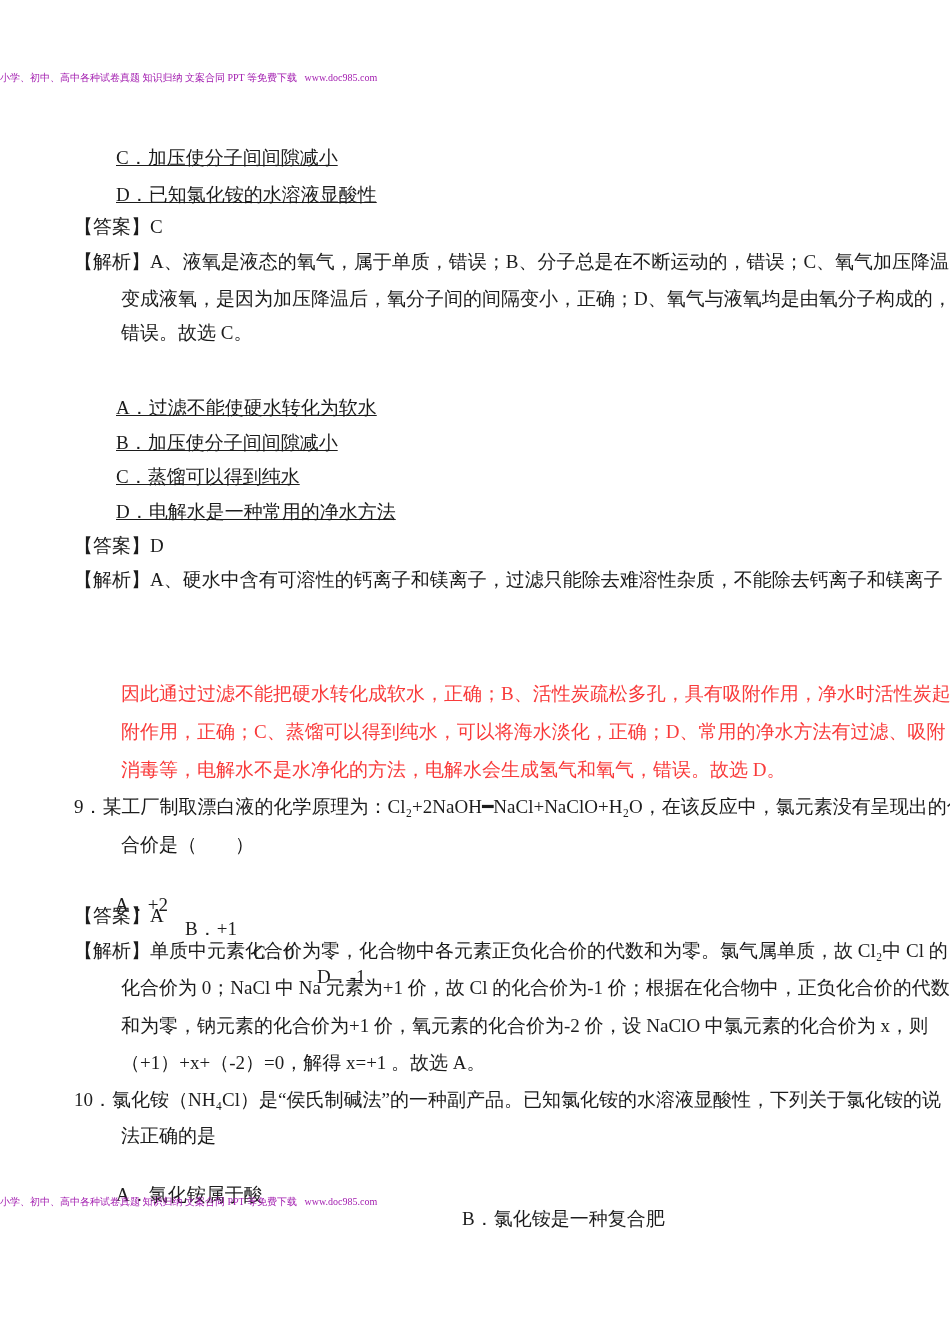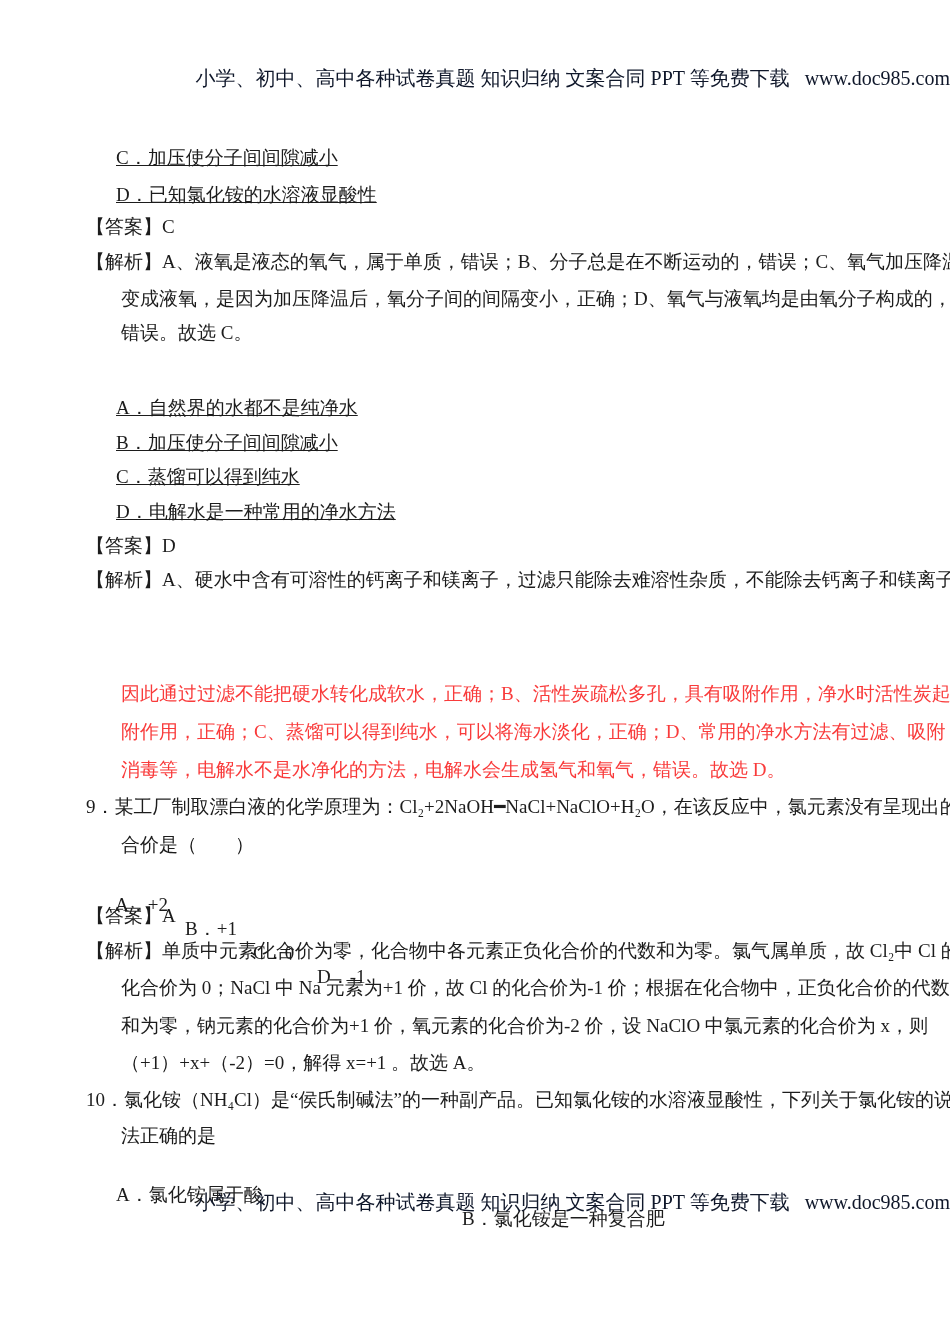--- a/index.html
+++ b/index.html
@@ -18,46 +18,46 @@
     overflow: hidden;
   }
   .line {
     position: absolute;
     white-space: pre;
     line-height: 24px;
   }
   .hdr {
     left: 0;
     width: 100%;
-    text-align: right;
-    font-size: 20px;
-    color: #0f172a;
+    text-align: left;
+    font-size: 10px;
+    color: #a21caf;
   }
   
-  .L0 { left: 86px; }   
+  .L0 { left: 74px; }   
   .L1 { left: 116px; text-decoration: underline; }  
   .L2 { left: 121px; }  
   .red { color: #f93b3b; }
   .optspan { position: absolute; white-space: pre; }
 </style>
 </head>
 <body>
 
 <div class="page">
 
   <div class="line hdr" style="top:66px">小学、初中、高中各种试卷真题 知识归纳 文案合同 PPT 等免费下载   www.doc985.com</div>
 
   <div class="line L1" style="top:146px">C．加压使分子间间隙减小</div>
   <div class="line L1" style="top:183px">D．已知氯化铵的水溶液显酸性</div>
   <div class="line L0" style="top:215px">【答案】C</div>
   <div class="line L0" style="top:250px">【解析】A、液氧是液态的氧气，属于单质，错误；B、分子总是在不断运动的，错误；C、氧气加压降温</div>
   <div class="line L2" style="top:287px">变成液氧，是因为加压降温后，氧分子间的间隔变小，正确；D、氧气与液氧均是由氧分子构成的，</div>
   <div class="line L2" style="top:321px">错误。故选 C。</div>
 
-  <div class="line L1" style="top:396px">A．自然界的水都不是纯净水</div>
+  <div class="line L1" style="top:396px">A．过滤不能使硬水转化为软水</div>
   <div class="line L1" style="top:431px">B．加压使分子间间隙减小</div>
   <div class="line L1" style="top:465px">C．蒸馏可以得到纯水</div>
   <div class="line L1" style="top:500px">D．电解水是一种常用的净水方法</div>
   <div class="line L0" style="top:534px">【答案】D</div>
   <div class="line L0" style="top:568px">【解析】A、硬水中含有可溶性的钙离子和镁离子，过滤只能除去难溶性杂质，不能除去钙离子和镁离子，</div>
   <div class="line L2 red" style="top:682px">因此通过过滤不能把硬水转化成软水，正确；B、活性炭疏松多孔，具有吸附作用，净水时活性炭起吸</div>
   <div class="line L2 red" style="top:720px">附作用，正确；C、蒸馏可以得到纯水，可以将海水淡化，正确；D、常用的净水方法有过滤、吸附，</div>
   <div class="line L2 red" style="top:758px">消毒等，电解水不是水净化的方法，电解水会生成氢气和氧气，错误。故选 D。</div>
 
   <div class="line L0" style="top:795px">9．某工厂制取漂白液的化学原理为：Cl₂+2NaOH━NaCl+NaClO+H₂O，在该反应中，氯元素没有呈现出的化</div>

